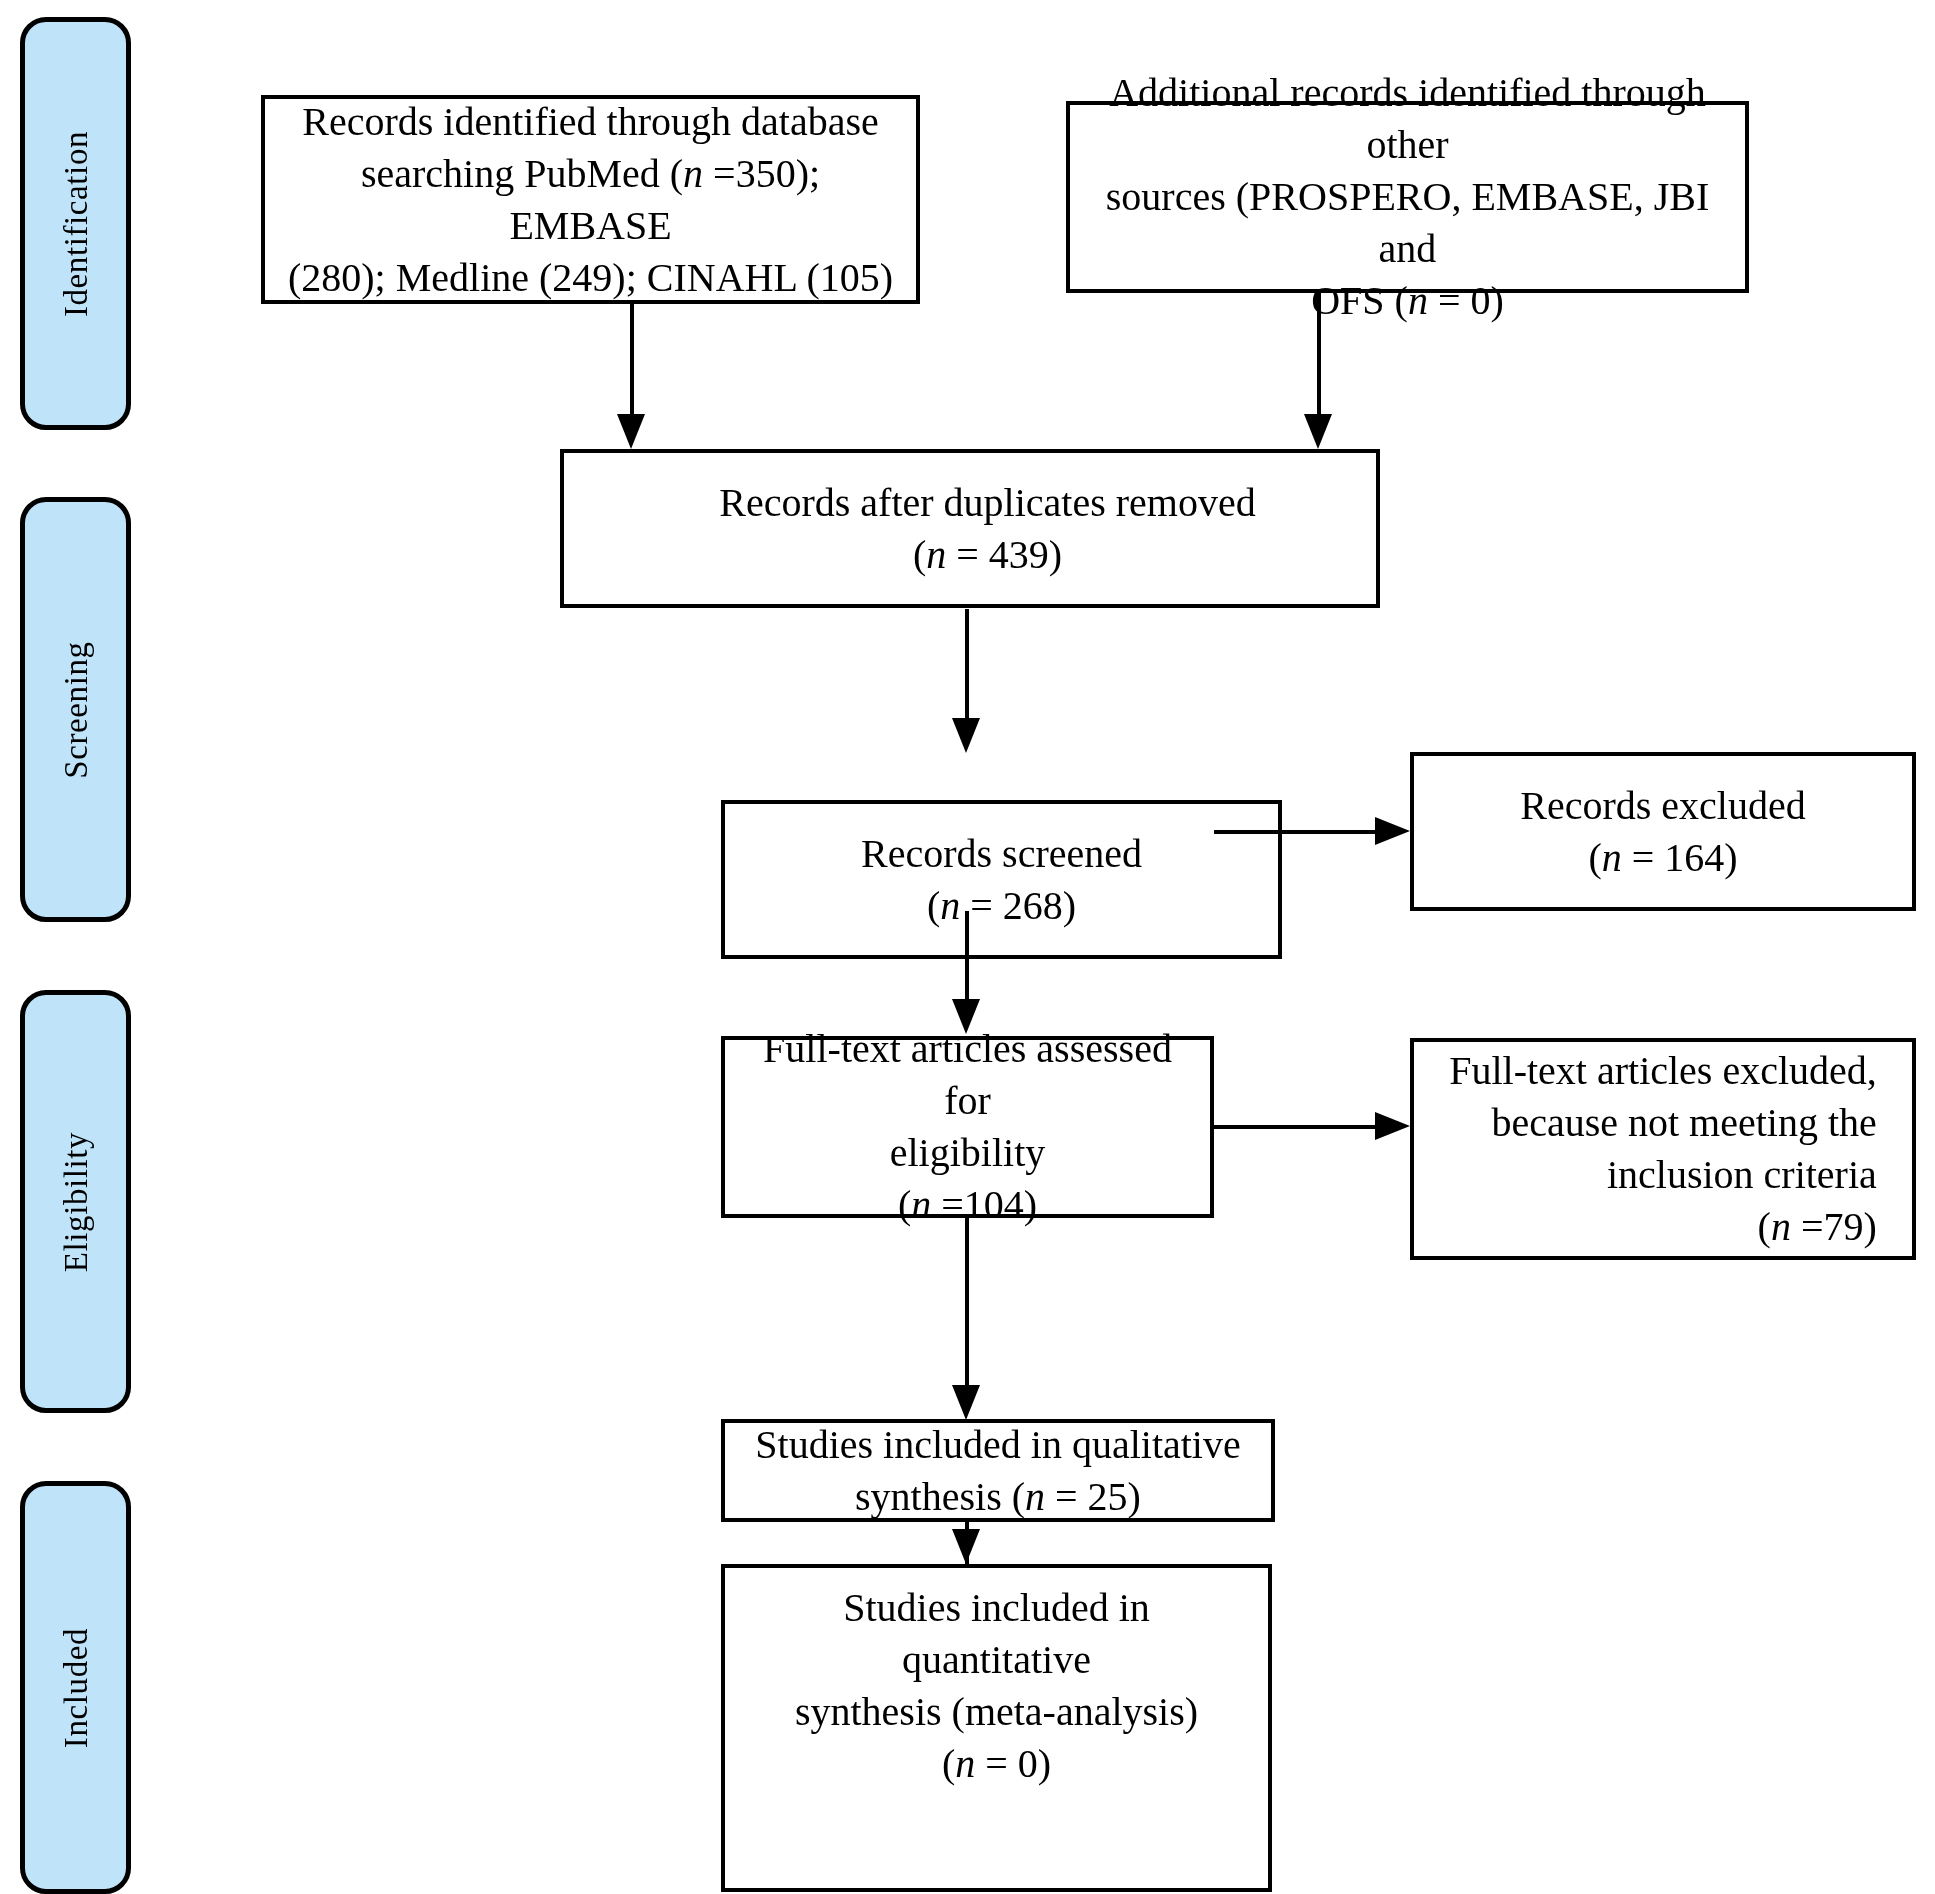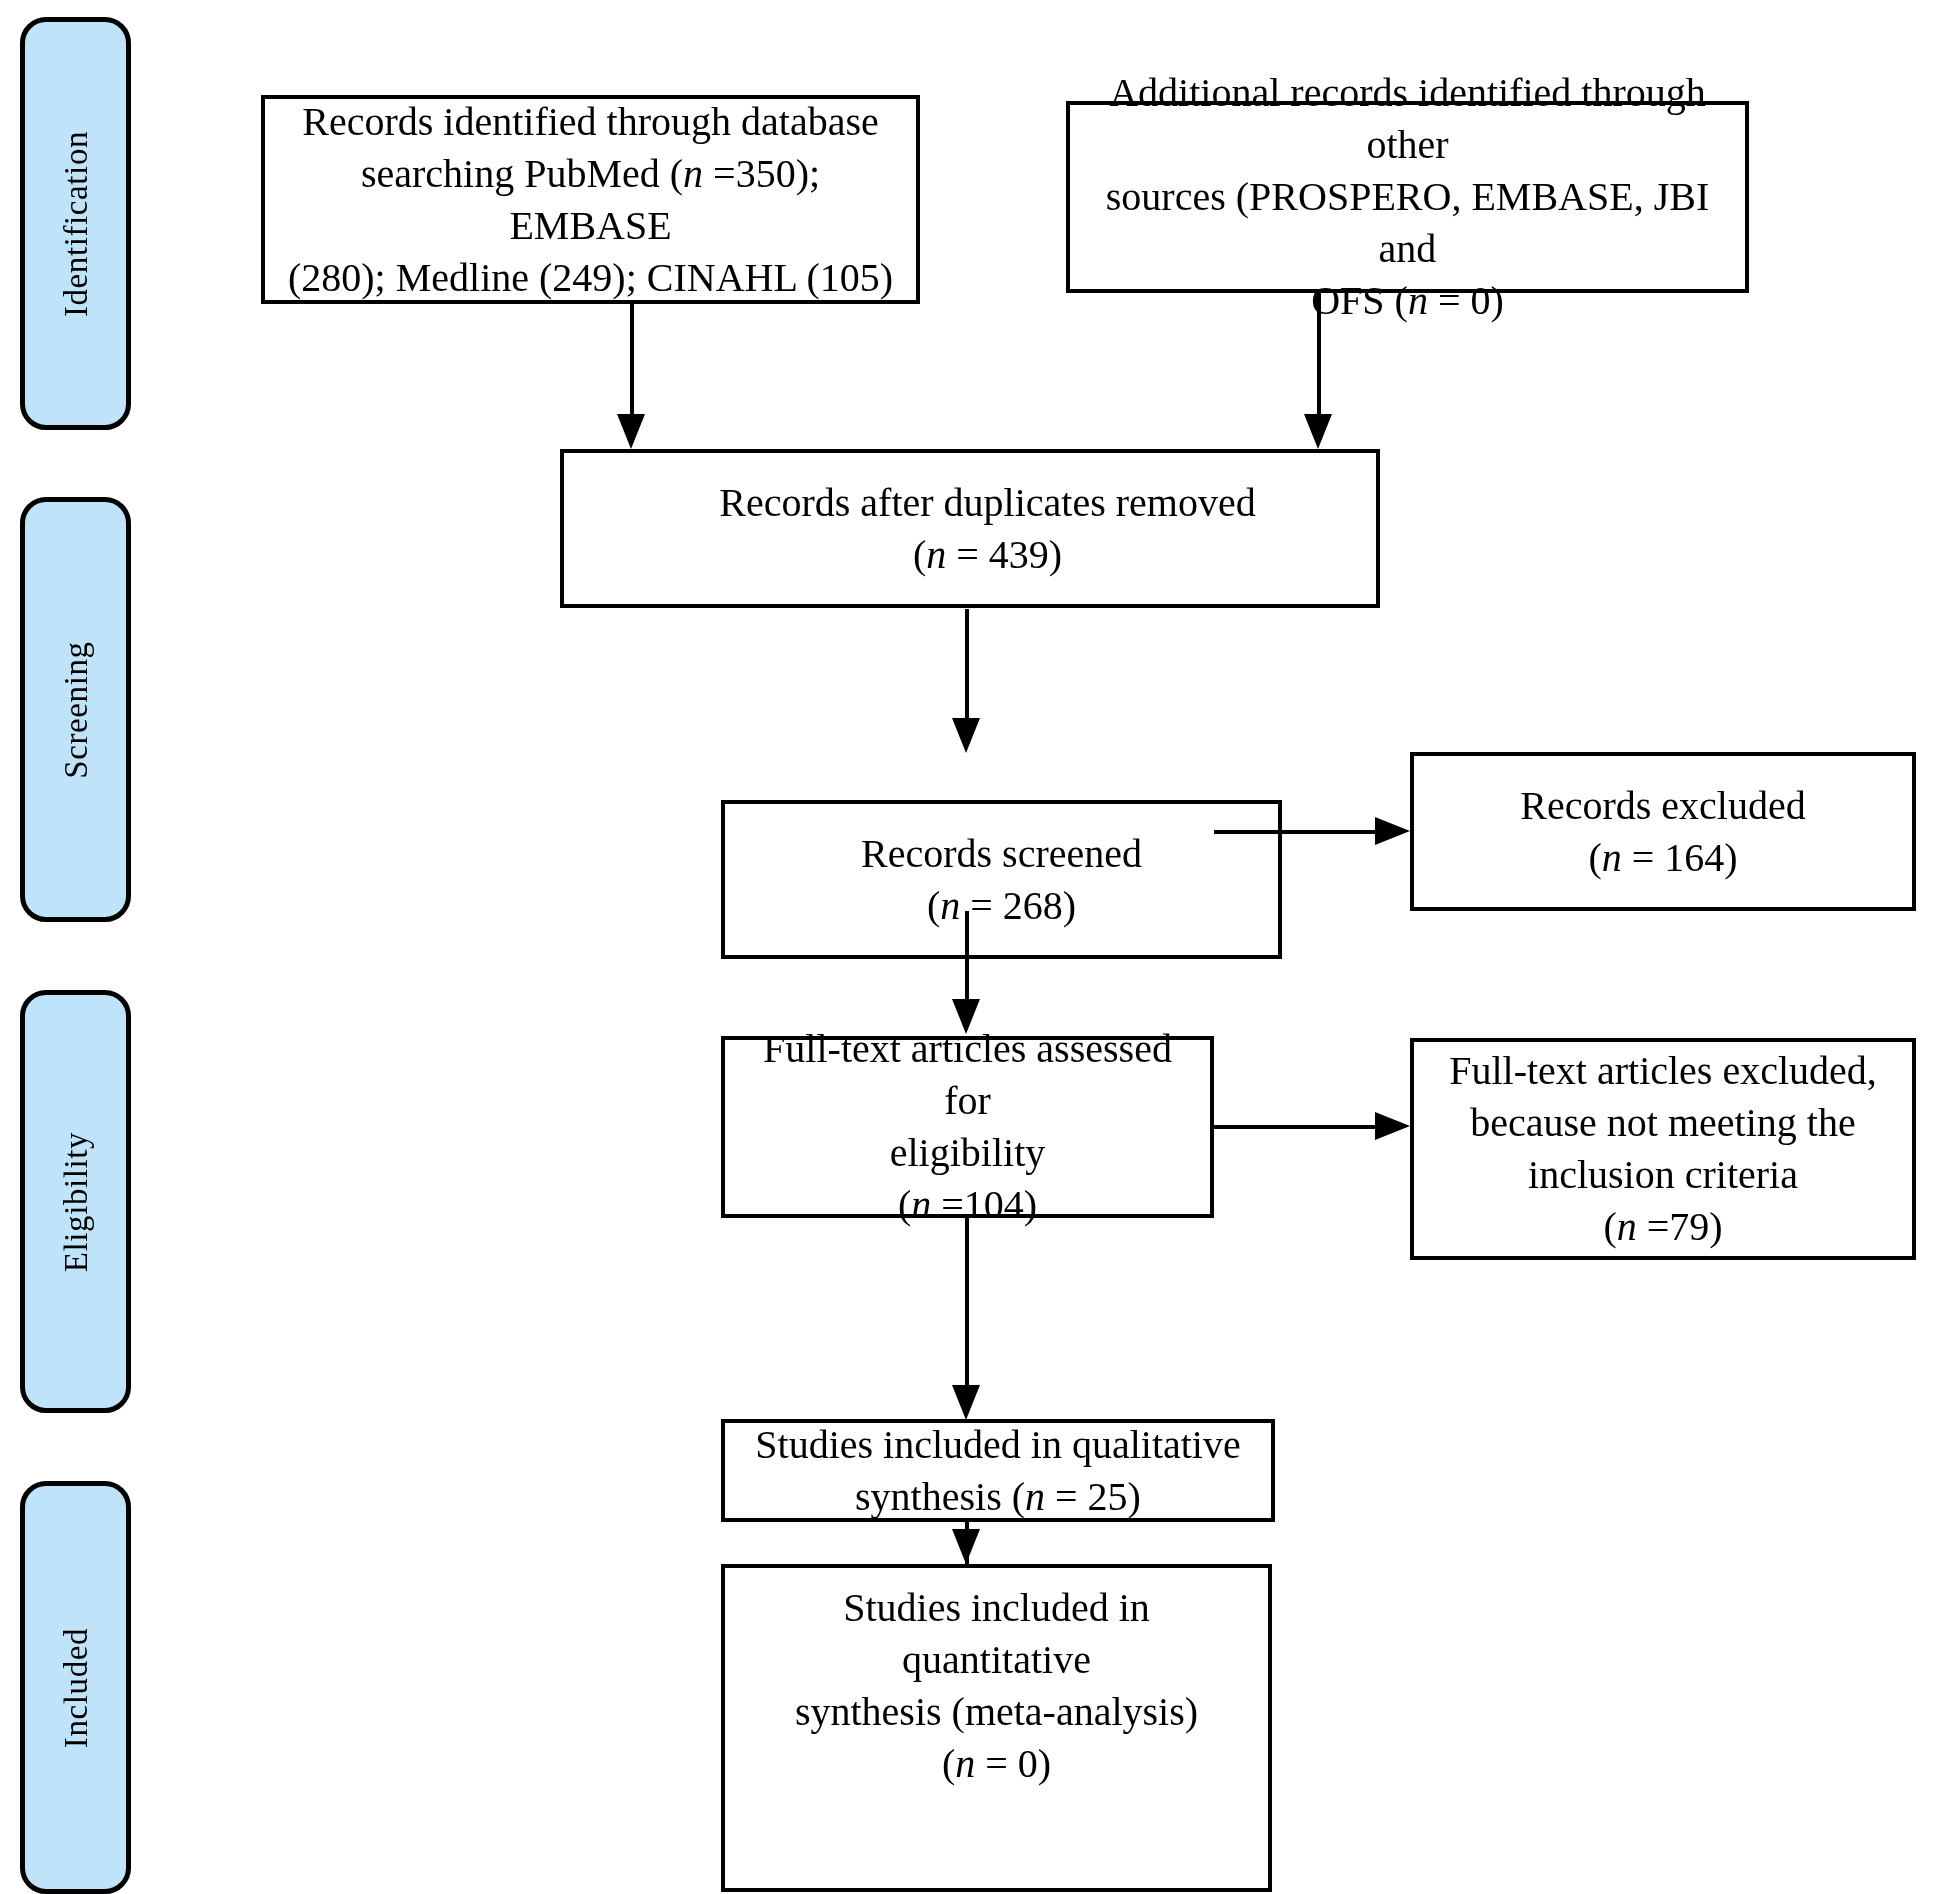--- a/index.html
+++ b/index.html
@@ -135,21 +135,21 @@
   <div class="arrow-down" style="left:952px;top:999px;"></div>
 
   <div class="fbox" style="left:721px;top:1036px;width:493px;height:182px;">
     <div class="ftext">
       <span>Full-text articles assessed for</span><br>
       <span>eligibility</span><br>
       <span>(</span><span class="ital">n</span><span> =104)</span>
     </div>
   </div>
 
-  <div class="fbox" style="left:1410px;top:1038px;width:506px;height:222px;">
+  <div class="fbox" style="left:1410px;top:1038px;width:506px;height:222px;text-align:right;">
     <div class="ftext">
       <span>Full-text articles excluded,</span><br>
       <span>because not meeting the</span><br>
       <span>inclusion criteria</span><br>
       <span>(</span><span class="ital">n</span><span> =79)</span>
     </div>
   </div>
 
   <div class="hline" style="left:1214px;top:1125px;width:164px;"></div>
   <div class="arrow-right" style="left:1375px;top:1112px;"></div>

